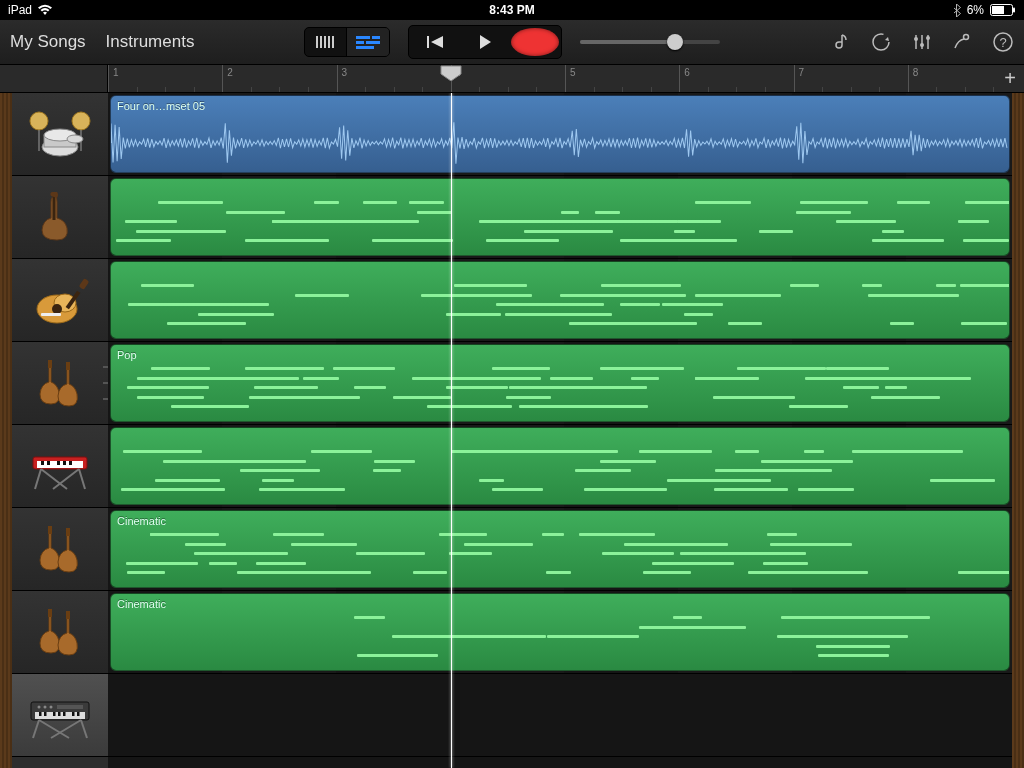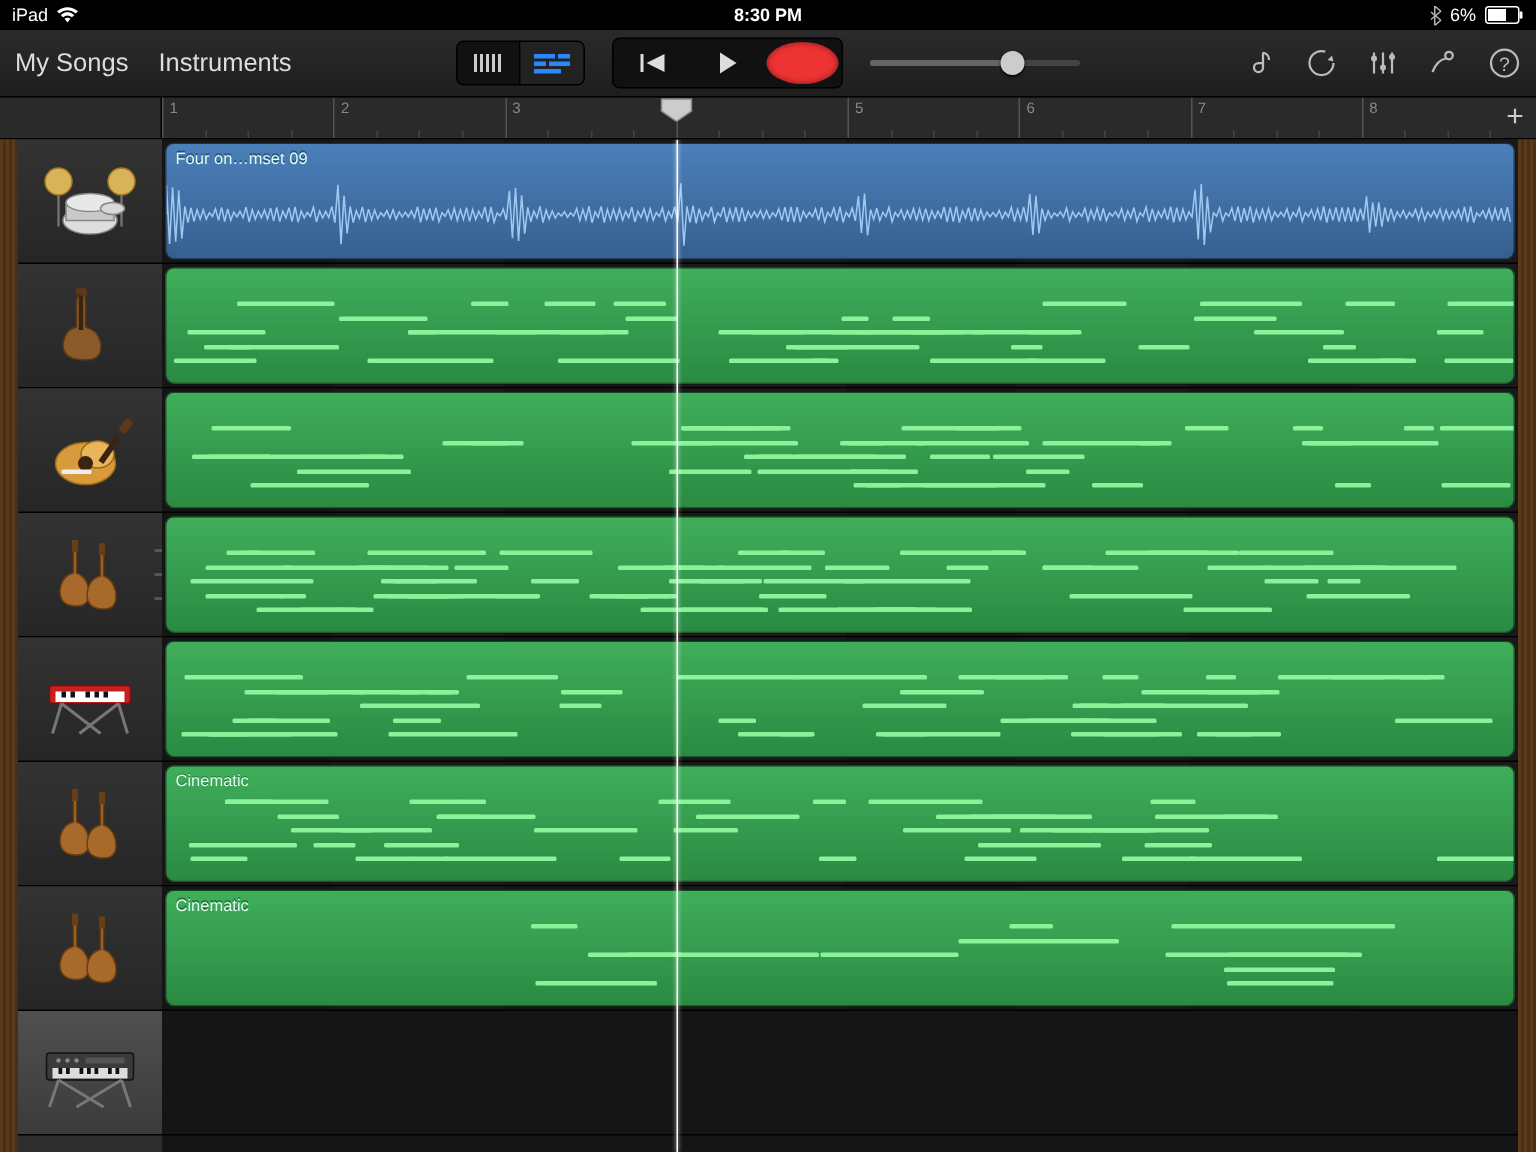--- a/index.html
+++ b/index.html
@@ -173,21 +173,21 @@
 
 <div class="status-bar">
   <div class="status-left">
     <span>iPad</span>
     <span>
       <svg width="14" height="12" viewBox="0 0 14 12">
           <path d="M7 11 L5 8.5 Q7 7 9 8.5 Z M2.5 6 Q7 2 11.5 6 L10 7.5 Q7 5 4 7.5 Z M0 3.5 Q7 -2 14 3.5 L12.5 5 Q7 0.5 1.5 5 Z" fill="#fff"></path>
         </svg>
     </span>
   </div>
-  <div class="status-center">8:30 PM</div>
+  <div class="status-center">8:43 PM</div>
   <div class="status-right">
     <span style="opacity:.7">
       <svg width="8" height="13" viewBox="0 0 8 13">
           <path d="M3.5 0 V13 L7.5 9.5 L1 4 M3.5 0 L7.5 3.5 L1 9" stroke="#fff" stroke-width="1" fill="none"></path>
         </svg>
     </span>
     <span>6%</span>
     <span>
       <svg width="26" height="12" viewBox="0 0 26 12">
           <rect x="0.5" y="0.5" width="22" height="11" rx="2" fill="none" stroke="#fff"></rect>
@@ -401,21 +401,21 @@
           <svg viewBox="0 0 66 54">
             <use href="#inst-synth"></use>
           </svg>
         </span>
       </div>
     </div>
   <div class="track-lanes" id="trackLanes">
     <div class="playhead-line" id="playheadLine" style="left: 342.75px;"></div>
   <div class="lane">
         <div class="region audio">
-          <div class="label">Four on…mset 09</div>
+          <div class="label">Four on…mset 05</div>
           <div class="wave">
             <svg viewBox="0 0 880 50" preserveAspectRatio="none">
               <path d="M0 25 L0 5.412230617965179 L2 44.58776938203482 L4 6.799960086565989 L6 43.20003991343401 L8 8.933371204633659 L10 41.06662879536634 L12 19.64924992793908 L14 30.35075007206092 L16 20.525565167144237 L18 29.474434832855763 L20 21.808918068174407 L22 28.191081931825593 L24 21.828754399786703 L26 28.171245600213297 L28 23.73952614589348 L30 26.26047385410652 L32 21.194039537924937 L34 28.805960462075063 L36 20.279124598926956 L38 29.720875401073044 L40 21.216001064978173 L42 28.783998935021827 L44 23.40777842930038 L46 26.59222157069962 L48 22.86341828692457 L50 27.13658171307543 L52 20.024355803585422 L54 29.975644196414578 L56 21.869374176233578 L58 28.130625823766422 L60 22.75835817816369 L62 27.24164182183631 L64 21.982801137894057 L66 28.017198862105943 L68 20.730836195830307 L70 29.269163804169693 L72 20.299650377685794 L74 29.700349622314206 L76 22.828281144422363 L78 27.171718855577637 L80 20.399053889498646 L82 29.600946110501354 L84 19.919329894990824 L86 30.080670105009176 L88 22.738059928843086 L90 27.261940071156914 L92 23.65633958188573 L94 26.34366041811427 L96 20.07009183787477 L98 29.92990816212523 L100 22.70479051116854 L102 27.29520948883146 L104 22.902897686418896 L106 27.097102313581104 L108 19.57637698526929 L110 30.42362301473071 L112 5.24788479176641 L114 44.75211520823359 L116 12.35738417777793 L118 37.64261582222207 L120 19.606975046091975 L122 30.393024953908025 L124 22.45384993914513 L126 27.54615006085487 L128 20.011585094302518 L130 29.988414905697482 L132 21.412503638364797 L134 28.587496361635203 L136 22.08270136573765 L138 27.91729863426235 L140 23.802196507499502 L142 26.197803492500498 L144 22.409968885339367 L146 27.590031114660633 L148 21.84760698375885 L150 28.15239301624115 L152 23.314887438919868 L154 26.685112561080132 L156 23.414410013072484 L158 26.585589986927516 L160 22.646974091638185 L162 27.353025908361815 L164 19.767758404279448 L166 30.232241595720552 L168 21.04097035939685 L170 28.95902964060315 L172 20.994302529993092 L174 29.005697470006908 L176 20.394094886628864 L178 29.605905113371136 L180 23.775322533292183 L182 26.224677466707817 L184 21.96770796899773 L186 28.03229203100227 L188 21.00274459244315 L190 28.99725540755685 L192 21.755336295586403 L194 28.244663704413597 L196 20.415176522579145 L198 29.584823477420855 L200 21.684429362494598 L202 28.315570637505402 L204 22.863372944788125 L206 27.136627055211875 L208 19.957913022090224 L210 30.042086977909776 L212 19.879632228455193 L214 30.120367771544807 L216 23.99404549220526 L218 26.00595450779474 L220 21.338691795478553 L222 28.661308204521447 L224 9.227132047337363 L226 40.77286795266264 L228 7.439555231616396 L230 42.560444768383604 L232 12.252021175914706 L234 37.747978824085294 L236 20.2027519216781 L238 29.7972480783219 L240 22.696052646708267 L242 27.303947353291733 L244 19.53245937299016 L246 30.46754062700984 L248 22.045857995090046 L250 27.954142004909954 L252 22.647499353095554 L254 27.352500646904446 L256 23.947623039754944 L258 26.052376960245056 L260 23.171691037633536 L262 26.828308962366464 L264 23.887849549392286 L266 26.112150450607714 L268 20.943141402284255 L270 29.056858597715745 L272 21.653423270834082 L274 28.346576729165918 L276 19.52468806376919 L278 30.47531193623081 L280 23.172423608753206 L282 26.827576391246794 L284 19.55793806108312 L286 30.44206193891688 L288 21.59316285291203 L290 28.40683714708797 L292 21.471772155354643 L294 28.528227844645357 L296 21.193362042121862 L298 28.806637957878138 L300 22.952545446419208 L302 27.047454553580792 L304 20.101155465987176 L306 29.898844534012824 L308 22.925093112020022 L310 27.074906887979978 L312 21.222902561850788 L314 28.777097438149212 L316 21.133470492235574 L318 28.866529507764426 L320 23.676652379026564 L322 26.323347620973436 L324 20.760879381243285 L326 29.239120618756715 L328 22.932209801970203 L330 27.067790198029797 L332 19.86153481782003 L334 30.13846518217997 L336 4.226889597455738 L338 45.77311040254426 L340 19.507713968778262 L342 30.492286031221738 L344 19.16938491704059 L346 30.83061508295941 L348 21.075495577792026 L350 28.924504422207974 L352 23.513162607710456 L354 26.486837392289544 L356 20.01330082326149 L358 29.98669917673851 L360 23.80588468938049 L362 26.19411531061951 L364 19.923937315326384 L366 30.076062684673616 L368 21.636609439469566 L370 28.363390560530434 L372 20.16414787497115 L374 29.83585212502885 L376 20.445912859017852 L378 29.554087140982148 L380 22.830854467234417 L382 27.169145532765583 L384 23.185999063632607 L386 26.814000936367393 L388 22.30668842780551 L390 27.69331157219449 L392 22.382231509007852 L394 27.617768490992148 L396 23.6938298772252 L398 26.3061701227748 L400 21.09139068512286 L402 28.90860931487714 L404 20.054010486321204 L406 29.945989513678796 L408 19.927059024608752 L410 30.072940975391248 L412 20.069336966003902 L414 29.930663033996098 L416 22.874802442471264 L418 27.125197557528736 L420 23.448305763333337 L422 26.551694236666663 L424 21.132305437653486 L426 28.867694562346514 L428 20.18695625417695 L430 29.81304374582305 L432 23.601668868031993 L434 26.398331131968007 L436 20.75329048673848 L438 29.24670951326152 L440 19.82180627944581 L442 30.17819372055419 L444 23.516692685136604 L446 26.483307314863396 L448 20.703933941467767 L450 29.296066058532233 L452 12.728912324688281 L454 37.27108767531172 L456 10.999521188764447 L458 39.00047881123555 L460 21.756719427388134 L462 28.243280572611866 L464 20.85649590117698 L466 29.14350409882302 L468 23.557439044943976 L470 26.442560955056024 L472 20.105053819354907 L474 29.894946180645093 L476 23.595882987455298 L478 26.404117012544702 L480 21.863385387056496 L482 28.136614612943504 L484 22.422280234929076 L486 27.577719765070924 L488 20.96962753697926 L490 29.03037246302074 L492 21.26072452036078 L494 28.73927547963922 L496 21.04912530160982 L498 28.95087469839018 L500 22.52047355257855 L502 27.47952644742145 L504 22.78617748139004 L506 27.21382251860996 L508 20.01567453028929 L510 29.98432546971071 L512 20.27803311656953 L514 29.72196688343047 L516 19.65406312363939 L518 30.34593687636061 L520 22.48778409476654 L522 27.51221590523346 L524 20.371183762946202 L526 29.628816237053798 L528 20.67190296957733 L530 29.32809703042267 L532 21.819628374817512 L534 28.180371625182488 L536 23.367857712819387 L538 26.632142287180613 L540 23.634642896973673 L542 26.365357103026327 L544 22.23011232804697 L546 27.76988767195303 L548 23.343874876567156 L550 26.656125123432844 L552 20.34205178770128 L554 29.65794821229872 L556 21.53091208175249 L558 28.46908791824751 L560 19.95699057488855 L562 30.04300942511145 L564 11.307065292985499 L566 38.6929347070145 L568 12.467610202455035 L570 37.532389797544965 L572 21.093841878965577 L574 28.906158121034423 L576 22.641939223348345 L578 27.358060776651655 L580 23.970232408461015 L582 26.029767591538985 L584 23.242033723330678 L586 26.757966276669322 L588 20.734252972861213 L590 29.265747027138787 L592 23.203771270818834 L594 26.796228729181166 L596 23.74649890424371 L598 26.25350109575629 L600 20.843391379397872 L602 29.156608620602128 L604 22.085400693476004 L606 27.914599306523996 L608 20.842102081420308 L610 29.157897918579692 L612 21.00313088960138 L614 28.99686911039862 L616 23.957851781410227 L618 26.042148218589773 L620 23.11043712922583 L622 26.88956287077417 L624 21.107710832681732 L626 28.892289167318268 L628 22.6384021889794 L630 27.3615978110206 L632 20.36765918895162 L634 29.63234081104838 L636 23.8664966044538 L638 26.1335033955462 L640 20.116003827529596 L642 29.883996172470404 L644 21.23968380775483 L646 28.76031619224517 L648 22.969077856461126 L650 27.030922143538874 L652 21.447556806751663 L654 28.552443193248337 L656 19.70999248680846 L658 30.29000751319154 L660 20.405085994370438 L662 29.594914005629562 L664 21.509212156370268 L666 28.490787843629732 L668 23.22392785711918 L670 26.77607214288082 L672 8.327863064951089 L674 41.67213693504891 L676 4.693260475265561 L678 45.30673952473444 L680 13.057306401744427 L682 36.94269359825557 L684 23.78756906253875 L686 26.21243093746125 L688 20.600103754627526 L690 29.399896245372474 L692 23.880826909118696 L694 26.119173090881304 L696 20.73536097736178 L698 29.26463902263822 L700 19.69075286305906 L702 30.30924713694094 L704 20.81959972677214 L706 29.18040027322786 L708 19.57540434580733 L710 30.42459565419267 L712 21.839690133892873 L714 28.160309866107127 L716 21.495442581890984 L718 28.504557418109016 L720 21.005738869597053 L722 28.994261130402947 L724 23.28348343685866 L726 26.71651656314134 L728 23.611182831001372 L730 26.388817168998628 L732 21.292614368448824 L734 28.707385631551176 L736 23.58766618195523 L738 26.41233381804477 L740 20.550279737964956 L742 29.449720262035044 L744 23.634339691972855 L746 26.365660308027145 L748 21.919562781991317 L750 28.080437218008683 L752 21.158017466350884 L754 28.841982533649116 L756 19.6676004642718 L758 30.3323995357282 L760 21.116374298829214 L762 28.883625701170786 L764 20.22877602922108 L766 29.77122397077892 L768 20.22255802660038 L770 29.77744197339962 L772 20.337372497996512 L774 29.662627502003488 L776 20.31705484936265 L778 29.68294515063735 L780 21.139366754406183 L782 28.860633245593817 L784 12.895492503765126 L786 37.10450749623487 L788 16.84334334261075 L790 33.15665665738925 L792 16.930536082494655 L794 33.069463917505345 L796 20.225123444161454 L798 29.774876555838546 L800 21.11054994767028 L802 28.88945005232972 L804 23.206727441671774 L806 26.793272558328226 L808 22.35814287524522 L810 27.64185712475478 L812 23.530538699306817 L814 26.469461300693183 L816 21.63573090305283 L818 28.36426909694717 L820 21.212328594884127 L822 28.787671405115873 L824 23.267722476032418 L826 26.732277523967582 L828 22.71871606448599 L830 27.28128393551401 L832 21.36070631495977 L834 28.63929368504023 L836 22.107209978345963 L838 27.892790021654037 L840 22.7592802271015 L842 27.2407197728985 L844 21.862417009694582 L846 28.137582990305418 L848 20.005721297800847 L850 29.994278702199153 L852 19.608538161211982 L854 30.391461838788018 L856 23.90065625492207 L858 26.09934374507793 L860 22.44574787534293 L862 27.55425212465707 L864 21.45725091514487 L866 28.54274908485513 L868 21.18375378602468 L870 28.81624621397532 L872 20.81519871632736 L874 29.18480128367264 L876 20.14806566801326 L878 29.85193433198674 " stroke="#9ec8f0" stroke-width="1" fill="none"></path>
             </svg>
           </div>
         </div>
       </div>
       <div class="lane">
         <div class="region midi">
           <div class="notes">
@@ -511,20 +511,21 @@
             <div class="note" style="left: 6.81021%; width: 9.20581%; top: 40%;"></div>
             <div class="note" style="left: 38.197%; width: 7.38733%; top: 0%;"></div>
             <div class="note" style="left: 42.789%; width: 3.74967%; top: 40%;"></div>
             <div class="note" style="left: 1.47251%; width: 5.85375%; top: 40%;"></div>
             <div class="note" style="left: 85.1192%; width: 9.72611%; top: 20%;"></div>
           </div>
         </div>
       </div>
       <div class="lane">
         <div class="region midi">
+          <div class="label">Pop</div>
           <div class="notes">
             <div class="note" style="left: 42.3937%; width: 3.88563%; top: 0%;"></div>
             <div class="note" style="left: 31.2047%; width: 6.11657%; top: 60%;"></div>
             <div class="note" style="left: 36.755%; width: 4.62224%; top: 20%;"></div>
             <div class="note" style="left: 1.31997%; width: 9.26944%; top: 40%;"></div>
             <div class="note" style="left: 8.18325%; width: 8.02686%; top: 20%;"></div>
             <div class="note" style="left: 31.934%; width: 3.69441%; top: 60%;"></div>
             <div class="note" style="left: 37.2423%; width: 6.93139%; top: 40%;"></div>
             <div class="note" style="left: 7.93486%; width: 2.09311%; top: 60%;"></div>
             <div class="note" style="left: 33.3893%; width: 6.64775%; top: 20%;"></div>

